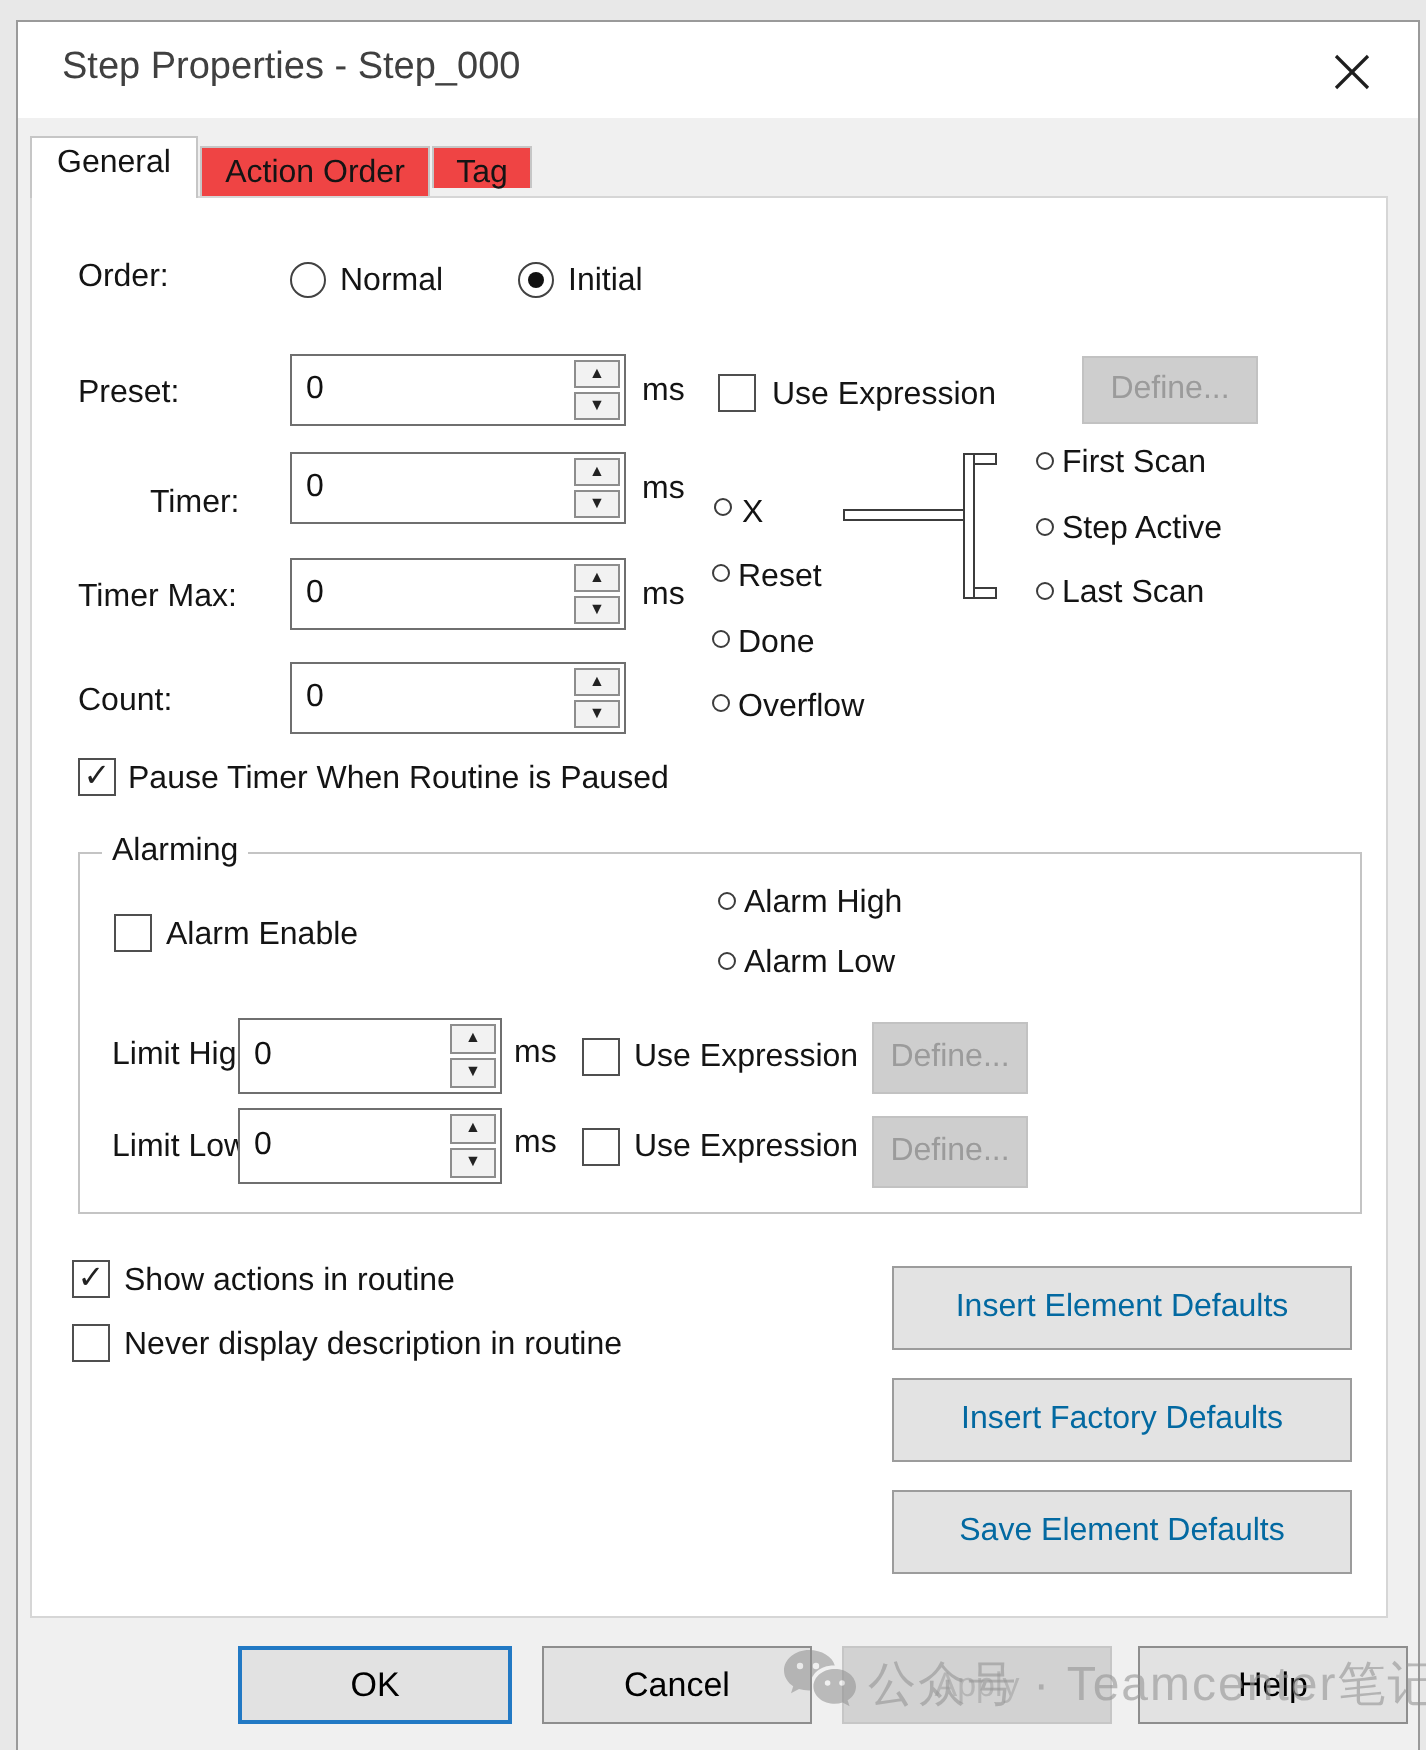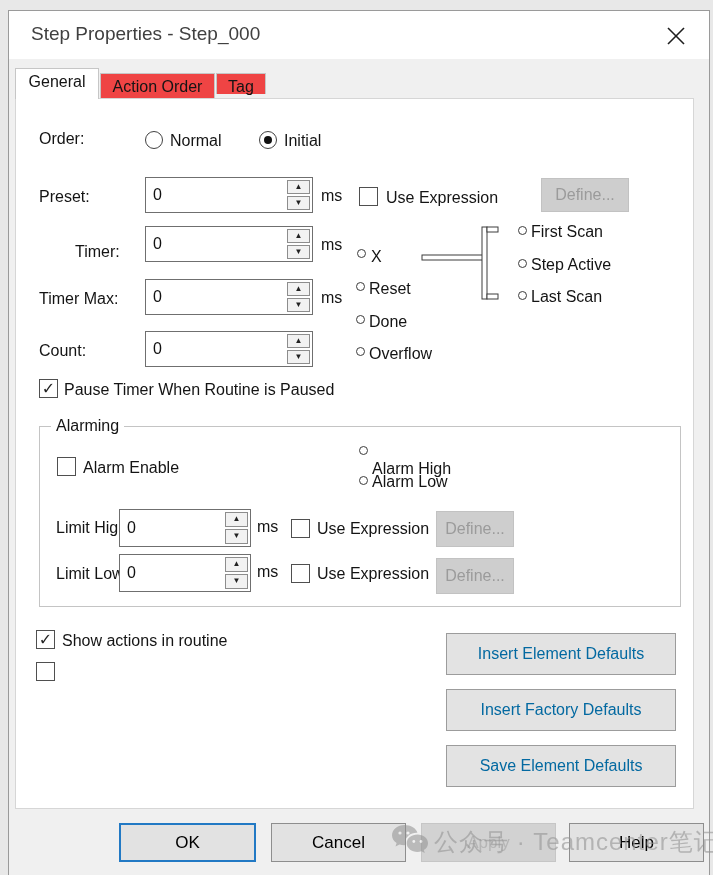--- a/index.html
+++ b/index.html
@@ -164,21 +164,21 @@
   <div class="chk on" style="left:30px;top:368px;"></div>
   <div class="lbl" style="left:55px;top:370px;">Pause Timer When Routine is Paused</div>
 
   <div class="groupbox" style="left:30px;top:415px;width:642px;height:181px;"></div>
   <div class="group-legend" style="left:42px;top:406px;">Alarming</div>
 
   <div class="chk" style="left:48px;top:446px;"></div>
   <div class="lbl" style="left:74px;top:448px;">Alarm Enable</div>
 
   <div class="flag-circle" style="left:350px;top:435px;"></div>
-  <div class="lbl" style="left:363px;top:449px;">Alarm High</div>
+  <div class="lbl" style="left:363px;top:432px;">Alarm High</div>
   <div class="flag-circle" style="left:350px;top:465px;"></div>
   <div class="lbl" style="left:363px;top:462px;">Alarm Low</div>
 
   <div class="lbl" style="left:47px;top:508px;">Limit High:</div>
   <div class="inputbox" style="left:110px;top:498px;width:132px;height:38px;">
     <input value="0" style="">
     <div class="spin">
       <div class="spin-btn up">▲</div>
       <div class="spin-btn down">▼</div>
     </div>
@@ -197,20 +197,21 @@
     </div>
   </div>
   <div class="unit" style="left:248px;top:552px;">ms</div>
   <div class="chk" style="left:282px;top:553px;"></div>
   <div class="lbl" style="left:308px;top:554px;">Use Expression</div>
   <button class="btn btn-define" style="left:427px;top:547px;width:78px;height:36px;" disabled="">Define...</button>
 
   <div class="chk on" style="left:27px;top:619px;"></div>
   <div class="lbl" style="left:53px;top:621px;">Show actions in routine</div>
   <div class="chk" style="left:27px;top:651px;"></div>
+  <div class="lbl" style="left:53px;top:653px;">Never display description in routine</div>
 
   <button class="btn" style="left:437px;top:622px;width:230px;height:42px;">Insert Element Defaults</button>
   <button class="btn" style="left:437px;top:678px;width:230px;height:42px;">Insert Factory Defaults</button>
   <button class="btn" style="left:437px;top:734px;width:230px;height:42px;">Save Element Defaults</button>
 
   <button class="foot-btn ok" style="left:110px;top:812px;">OK</button>
   <button class="foot-btn" style="left:262px;top:812px;">Cancel</button>
   <button class="foot-btn apply" style="left:412px;top:812px;" disabled="">Apply</button>
   <button class="foot-btn" style="left:560px;top:812px;">Help</button>
 

